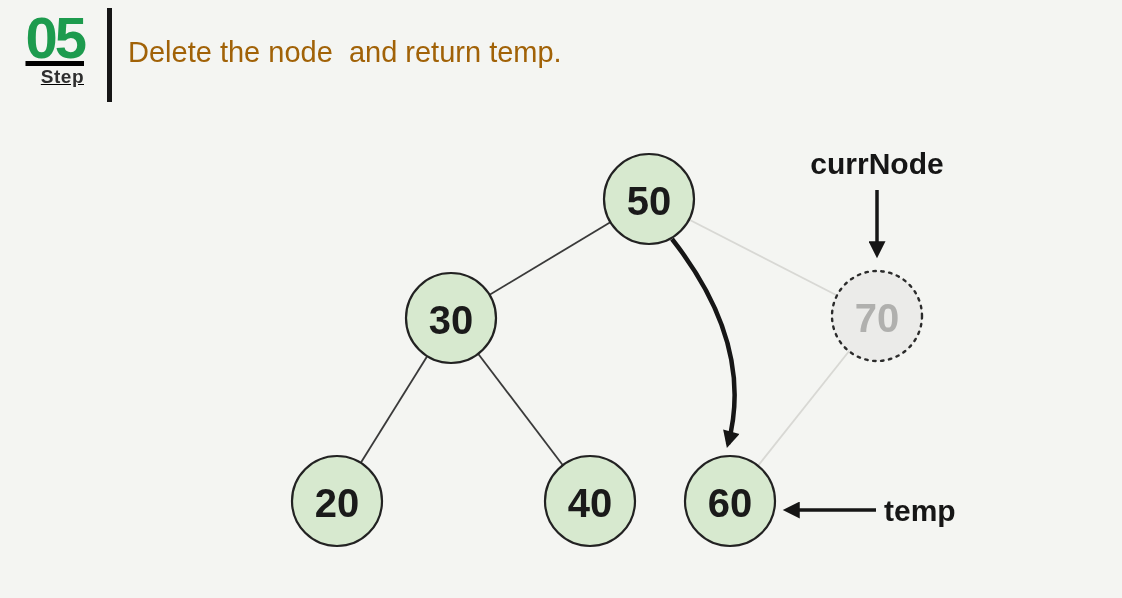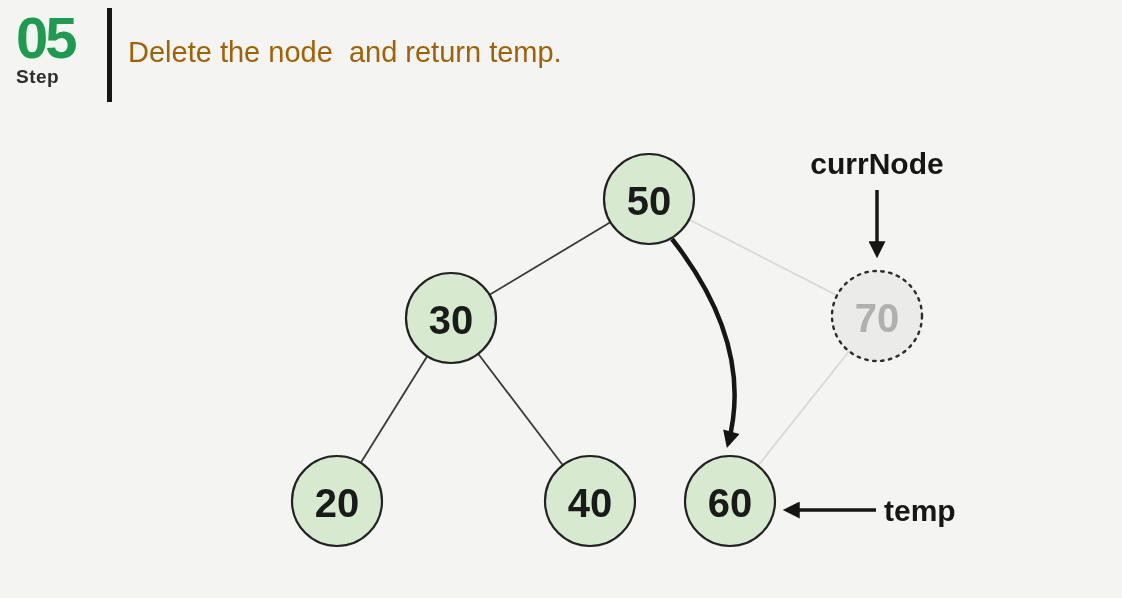--- a/index.html
+++ b/index.html
@@ -16,21 +16,21 @@
   *{margin:0;padding:0;box-sizing:border-box;}
   html,body{width:1122px;height:598px;overflow:hidden;}
   body{
     background:var(--bg);
     font-family:"Liberation Sans", sans-serif;
     position:relative;
   }
   .canvas{position:absolute;inset:0;}
 
   
-  .step-badge{position:absolute;left:16px;top:10px;width:68px;text-align:left;}
+  .step-badge{position:absolute;left:16px;top:10px;width:68px;text-align:right;text-decoration:underline;}
   .step-number{
     font-size:58px;font-weight:800;letter-spacing:-3px;
     color:var(--accent-green);line-height:0.95;
   }
   .step-label{font-size:19px;font-weight:700;color:#2e2e2e;margin-top:1px;letter-spacing:0.5px;}
   .header-divider{position:absolute;left:107px;top:8px;width:5px;height:94px;background:var(--ink);}
   .title{
     position:absolute;left:128px;top:36px;
     font-size:29px;color:#a16207;white-space:pre;
   }

